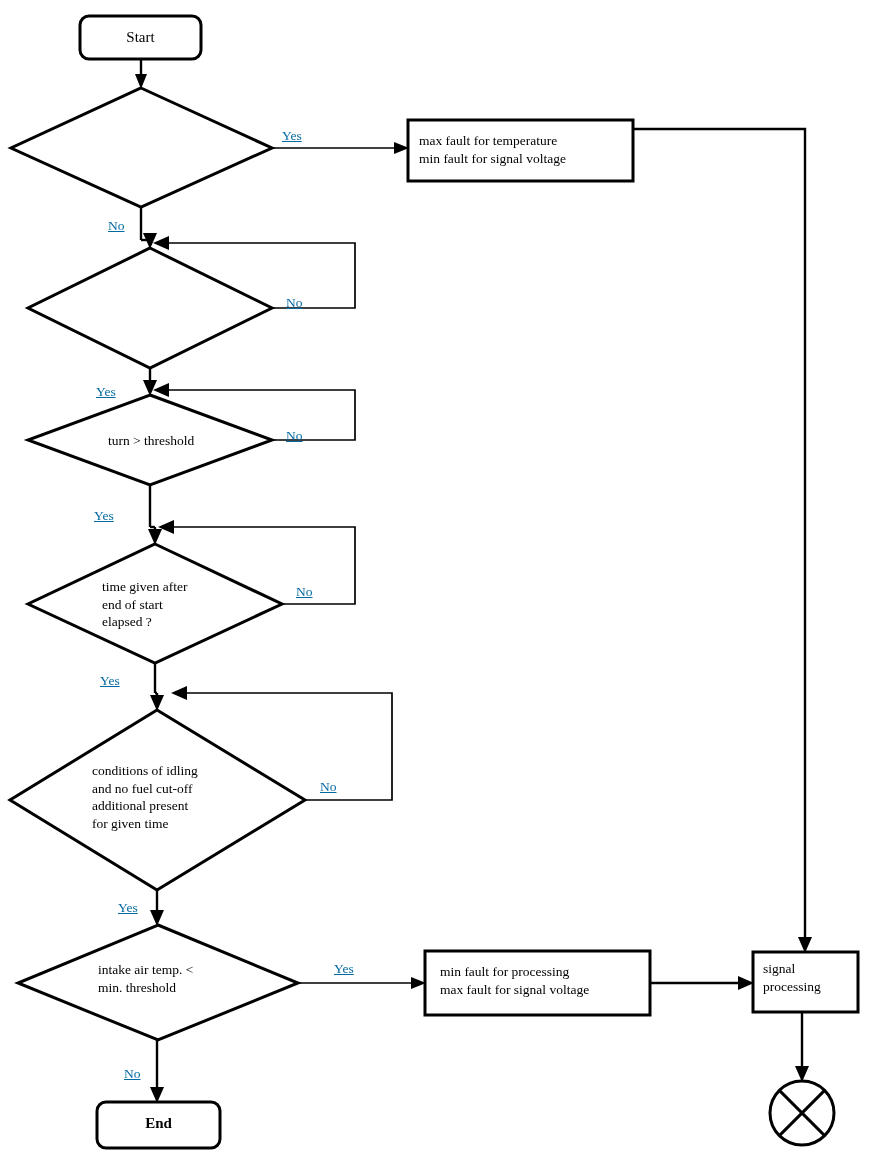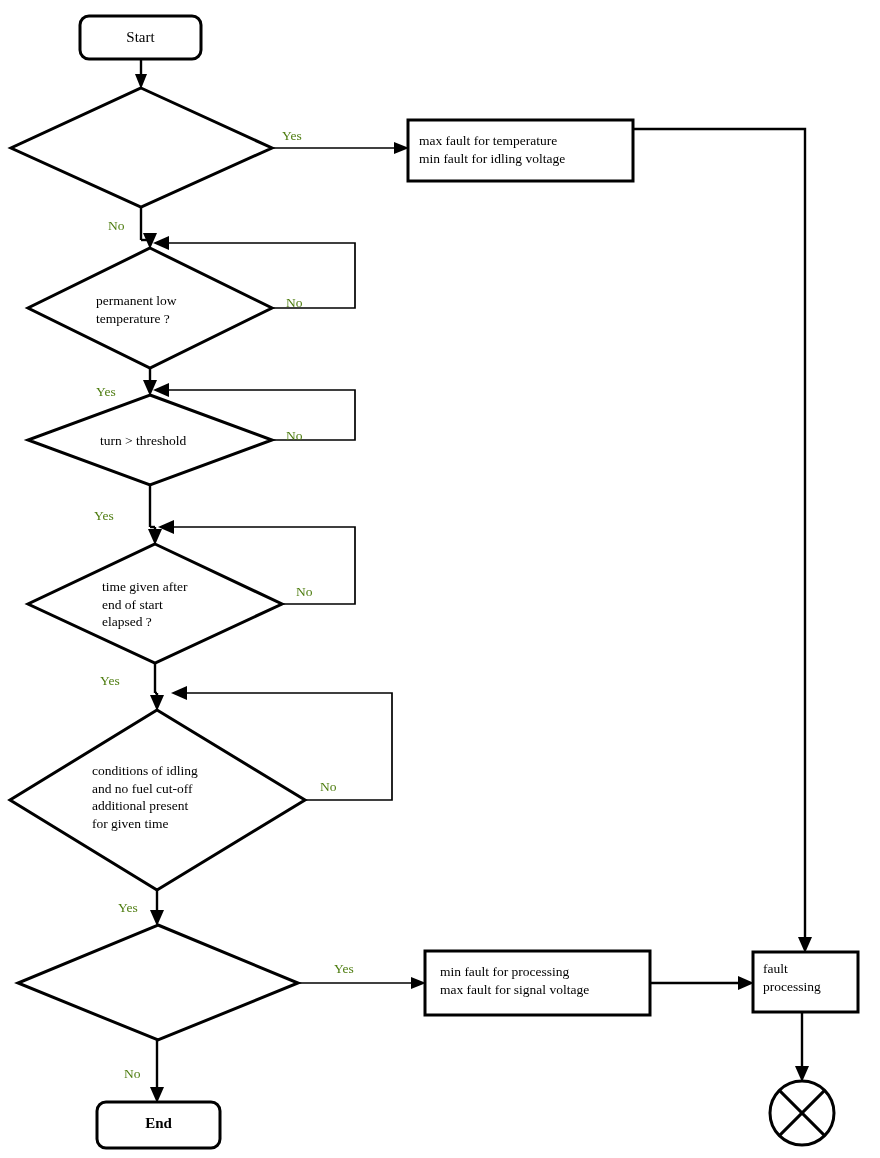--- a/index.html
+++ b/index.html
@@ -53,22 +53,23 @@
     text-align: left;
     pointer-events: none;
   }
   .node-text.center {
     text-align: center;
   }
   .edge-label {
     position: absolute;
     font-family: "Liberation Serif", "DejaVu Serif", serif;
     font-size: 13.5px;
-    color: #4d7c0f;
+    color: #0369a1;
     white-space: nowrap;
+    text-decoration: underline;
   }
   .terminal-text {
     font-size: 15px;
   }
 </style>
 </head>
 <body>
 
 <div id="canvas">
 
@@ -154,41 +155,41 @@
 
     <line class="conn" x1="802" y1="1012" x2="802" y2="1073"></line>
     <polygon class="arrowhead" points="802,1082 795,1066 809,1066"></polygon>
 
   </svg>
 
   <div class="node-text center terminal-text" style="left:80px; top:28px; width:121px;">Start</div>
 
 
   <div class="node-text" style="left:419px; top:132px; width:215px;">max fault for temperature
-min fault for idling voltage</div>
-
-  <div class="node-text" style="left:96px; top:292px; width:160px;">permanent low
-temperature ?</div>
-
-  <div class="node-text" style="left:100px; top:432px; width:160px;">turn &gt; threshold</div>
+min fault for signal voltage</div>
+
+
+  <div class="node-text" style="left:108px; top:432px; width:160px;">turn &gt; threshold</div>
 
   <div class="node-text" style="left:92px; top:762px; width:180px;">conditions of idling
 and no fuel cut-off
 additional present
 for given time</div>
 
   <div class="node-text" style="left:102px; top:578px; width:165px;">time given after
 end of start
 elapsed ?</div>
 
+  <div class="node-text" style="left:98px; top:961px; width:170px;">intake air temp. &lt;
+min. threshold</div>
 
   <div class="node-text" style="left:440px; top:963px; width:210px;">min fault for processing
 max fault for signal voltage</div>
 
-  <div class="node-text" style="left:763px; top:960px; width:95px;">fault
+  <div class="node-text" style="left:763px; top:960px; width:95px;">signal
 processing</div>
 
   <div class="node-text center terminal-text" style="left:97px; top:1114px; width:123px;font-weight:bold;">End</div>
 
   <div class="edge-label" style="left:282px; top:128px;">Yes</div>
 
   <div class="edge-label" style="left:108px; top:218px;">No</div>
 
   <div class="edge-label" style="left:286px; top:295px;">No</div>
 

